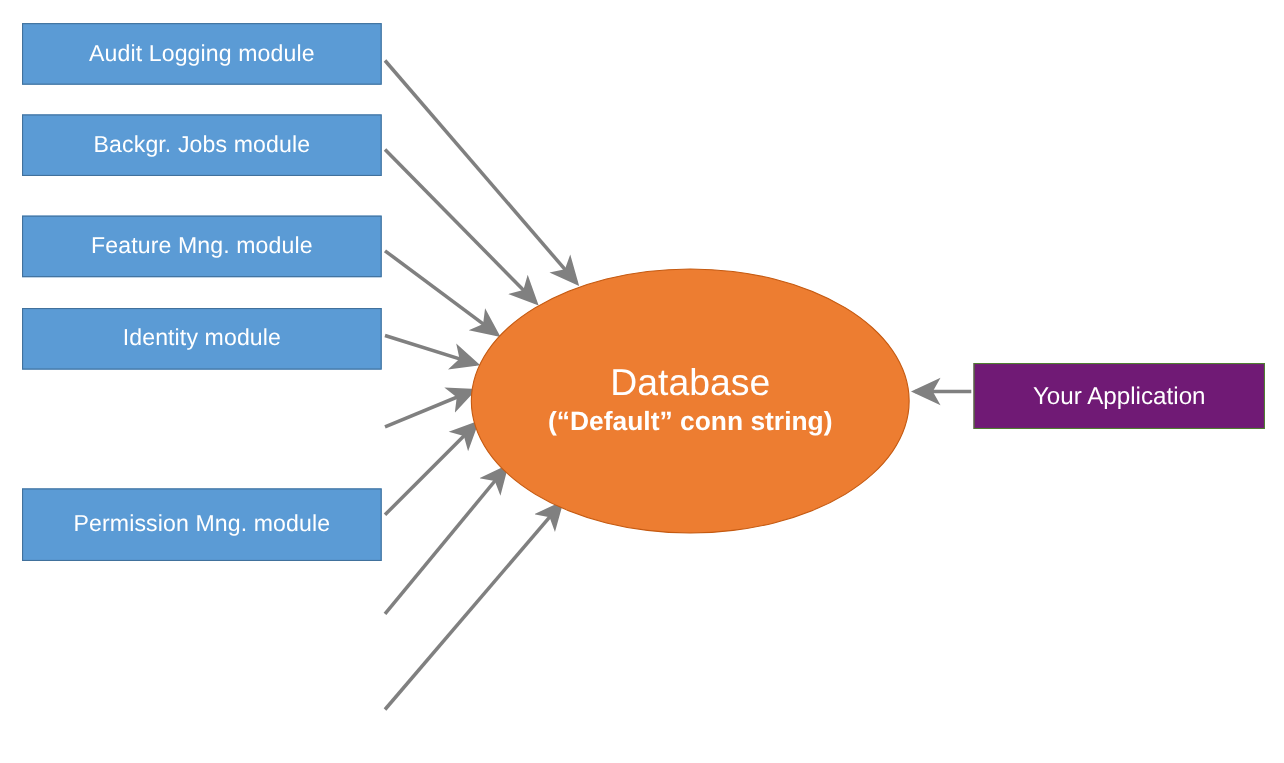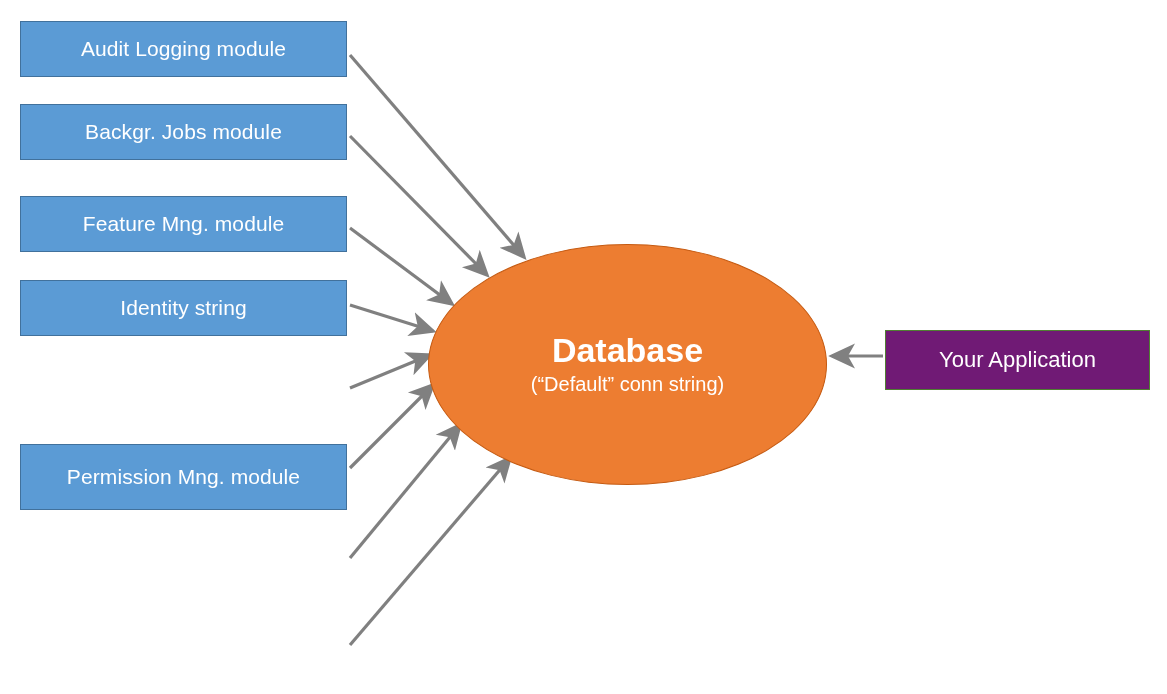--- a/index.html
+++ b/index.html
@@ -21,22 +21,22 @@
     position:absolute;
     left:428px;top:244px;width:399px;height:241px;
     background:#ED7D31;
     border:1.5px solid #C55A11;
     border-radius:50%;
     box-sizing:border-box;
     display:flex;flex-direction:column;
     align-items:center;justify-content:center;
     color:#ffffff;
   }
-  #db-title{font-size:34px;line-height:1.05;font-weight:700;}
-  #db-subtitle{font-size:20px;margin-top:4px;}
+  #db-title{font-size:34px;line-height:1.05;font-weight:400;}
+  #db-subtitle{font-size:24px;margin-top:4px;font-weight:bold;}
   #app-box{
     position:absolute;
     left:885px;top:330px;width:265px;height:60px;
     background:#701a75;
     border:1.5px solid #507E32;
     box-sizing:border-box;
     display:flex;align-items:center;justify-content:center;
     color:#ffffff;font-size:22px;white-space:nowrap;
   }
   svg#arrows{position:absolute;left:0;top:0;width:1167px;height:694px;
@@ -69,21 +69,21 @@
   <div class="module-box" style="left:20px;top:21px;width:327px;height:56px;">
       <span>Audit Logging module</span>
     </div>
   <div class="module-box" style="left:20px;top:104px;width:327px;height:56px;">
       <span>Backgr. Jobs module</span>
     </div>
   <div class="module-box" style="left:20px;top:196px;width:327px;height:56px;">
       <span>Feature Mng. module</span>
     </div>
   <div class="module-box" style="left:20px;top:280px;width:327px;height:56px;">
-      <span>Identity string</span>
+      <span>Identity module</span>
     </div>
   <div class="module-box" style="left:20px;top:444px;width:327px;height:66px;">
       <span>Permission Mng. module</span>
     </div>
 
   <div id="db-ellipse">
     <div id="db-title">Database</div>
     <div id="db-subtitle">(“Default” conn string)</div>
   </div>
 

